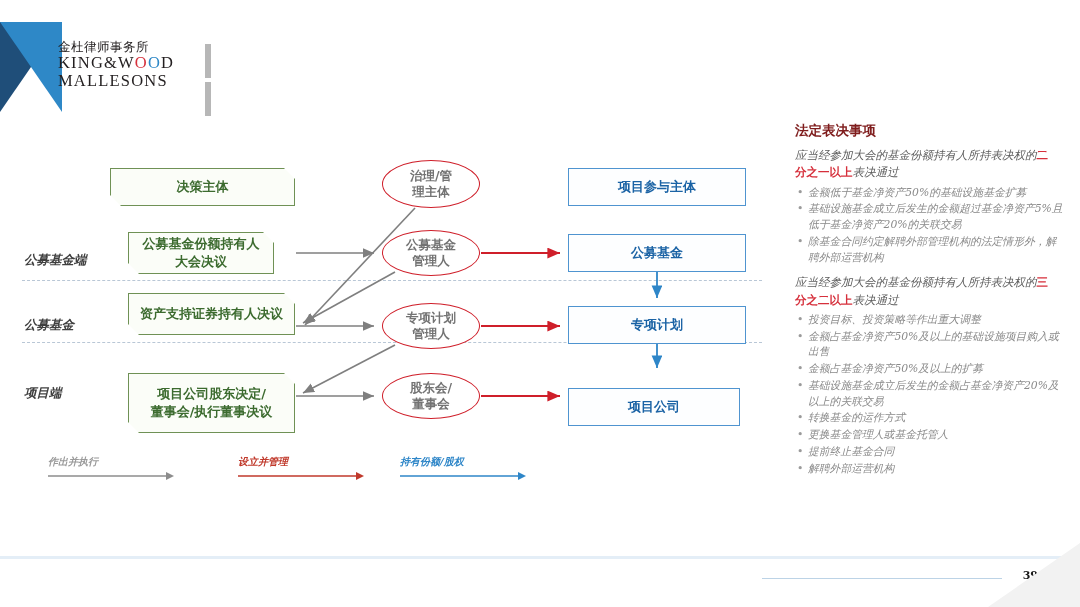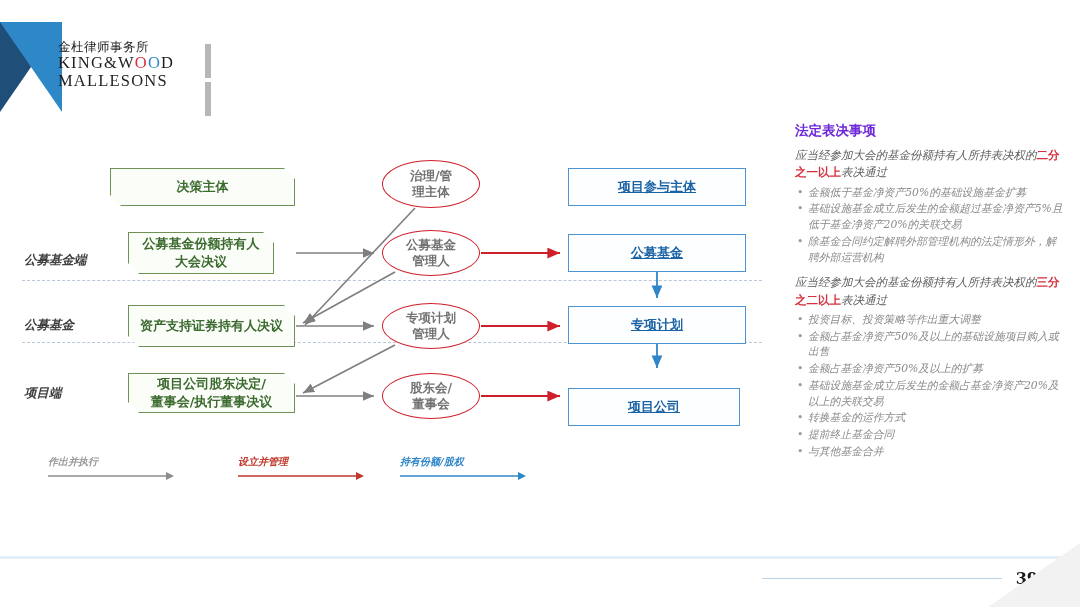--- a/index.html
+++ b/index.html
@@ -29,45 +29,45 @@
      color:#3f3f3f;font-family:"DejaVu Serif","Liberation Serif",serif;white-space:nowrap;}
   .divider{position:absolute;left:22px;width:740px;height:0;
      border-top:1px dashed #b9c7d6;}
   .gbox{position:absolute;box-sizing:border-box;border:1.3px solid #6f9155;background:#fbfdf8;
      color:#3c6b2f;font-size:13px;font-weight:bold;display:flex;align-items:center;
      justify-content:center;text-align:center;line-height:1.35;
      clip-path:polygon(0 0,calc(100% - 11px) 0,100% 11px,100% 100%,11px 100%,0 calc(100% - 11px));
      font-family:"DejaVu Sans",sans-serif;}
   .bbox{position:absolute;box-sizing:border-box;border:1.3px solid #4f94d0;background:#fdfeff;
      color:#1b63a5;font-size:13px;font-weight:bold;display:flex;align-items:center;
-     justify-content:center;text-align:center;line-height:1.35;font-family:"DejaVu Sans",sans-serif;text-decoration:underline;}
+     justify-content:center;text-align:center;line-height:1.35;font-family:"DejaVu Sans",sans-serif;}
   .ell{position:absolute;box-sizing:border-box;border:1.6px solid #cf1f2a;border-radius:50%;
      background:#ffffff;color:#737373;font-size:12.5px;font-weight:bold;display:flex;
      align-items:center;justify-content:center;text-align:center;line-height:1.25;
      font-family:"DejaVu Sans",sans-serif;}
   .svg-layer{position:absolute;left:0;top:0;width:790px;height:420px;pointer-events:none;}
   
   .legend-item{position:absolute;}
   .legend-label{font-size:10px;font-style:italic;font-weight:bold;white-space:nowrap;
      font-family:"DejaVu Serif","Liberation Serif",serif;}
   
   .panel{position:absolute;left:795px;top:122px;width:272px;}
-  .panel h3{margin:0 0 7px 0;font-size:13.5px;font-weight:bold;color:#6d28d9;
+  .panel h3{margin:0 0 7px 0;font-size:13.5px;font-weight:bold;color:#7f1d1d;
      font-family:"DejaVu Serif","Liberation Serif",serif;}
-  .panel .lead{font-size:11.5px;font-style:italic;color:#5d5d5d;line-height:1.5;margin:0 4px 3px 0;
+  .panel .lead{font-size:11.5px;font-style:italic;color:#5d5d5d;line-height:1.5;margin:0 15px 3px 0;
      font-family:"DejaVu Serif","Liberation Serif",serif;}
   .panel .lead .hl{color:#d6303c;font-weight:bold;font-style:normal;}
   .panel ul{margin:0 0 9px 0;padding-left:13px;list-style:none;}
   .panel li{font-size:10.8px;font-style:italic;color:#8a8a8a;line-height:1.46;margin-bottom:1px;
      position:relative;font-family:"DejaVu Serif","Liberation Serif",serif;}
   .panel li:before{content:"•";position:absolute;left:-11px;top:0;color:#9a9a9a;}
   
   .foot-line{position:absolute;left:0;top:556px;width:1080px;height:3px;background:#e4eef7;}
   .foot-rule{position:absolute;right:78px;top:578px;width:240px;height:1px;background:#bcd3e6;}
-  .page-num{position:absolute;right:42px;top:569px;font-size:16px;font-weight:bold;color:#1a1a1a;
+  .page-num{position:absolute;right:42px;top:569px;font-size:11px;font-weight:bold;color:#1a1a1a;
      font-family:"DejaVu Serif","Liberation Serif",serif;}
   .corner{position:absolute;right:0;bottom:0;width:0;height:0;
      border-right:92px solid #f2f2f2;border-top:64px solid transparent;}
 </style>
 </head>
 <body>
 
 <div class="header">
   <div class="logo-mark">
     <div class="tri-dark"></div>
@@ -94,26 +94,26 @@
   <div class="ell" style="left:382px;top:40px;width:98px;height:48px;white-space:pre-line">治理/管
 理主体</div>
   <div class="bbox" style="left:568px;top:48px;width:178px;height:38px">项目参与主体</div>
 
   <div class="gbox" style="left:128px;top:112px;width:146px;height:42px;white-space:pre-line">公募基金份额持有人
 大会决议</div>
   <div class="ell" style="left:382px;top:110px;width:98px;height:46px;white-space:pre-line">公募基金
 管理人</div>
   <div class="bbox" style="left:568px;top:114px;width:178px;height:38px">公募基金</div>
 
-  <div class="gbox" style="left:128px;top:185px;width:167px;height:42px">资产支持证券持有人决议</div>
+  <div class="gbox" style="left:128px;top:173px;width:167px;height:42px">资产支持证券持有人决议</div>
   <div class="ell" style="left:382px;top:183px;width:98px;height:46px;white-space:pre-line">专项计划
 管理人</div>
   <div class="bbox" style="left:568px;top:186px;width:178px;height:38px">专项计划</div>
 
-  <div class="gbox" style="left:128px;top:253px;width:167px;height:40px;white-space:pre-line">项目公司股东决定/
+  <div class="gbox" style="left:128px;top:253px;width:167px;height:60px;white-space:pre-line">项目公司股东决定/
 董事会/执行董事决议</div>
   <div class="ell" style="left:382px;top:253px;width:98px;height:46px;white-space:pre-line">股东会/
 董事会</div>
   <div class="bbox" style="left:568px;top:268px;width:172px;height:38px">项目公司</div>
 
   <svg class="svg-layer" viewBox="0 0 790 420">
     <defs>
       <marker id="ag" markerWidth="8" markerHeight="8" refX="7" refY="3" orient="auto">
         <path d="M0,0 L7,3 L0,6 z" fill="#7f7f7f"></path>
       </marker>
@@ -174,21 +174,22 @@
     <li>除基金合同约定解聘外部管理机构的法定情形外，解聘外部运营机构</li>
   </ul>
 
   <p class="lead"><span>应当经参加大会的基金份额持有人所持表决权的</span><span class="hl">三分之二以上</span><span>表决通过</span></p>
   <ul>
     <li>投资目标、投资策略等作出重大调整</li>
     <li>金额占基金净资产50%及以上的基础设施项目购入或出售</li>
     <li>金额占基金净资产50%及以上的扩募</li>
     <li>基础设施基金成立后发生的金额占基金净资产20%及以上的关联交易</li>
     <li>转换基金的运作方式</li>
+    <li>更换基金管理人或基金托管人</li>
     <li>提前终止基金合同</li>
-    <li>与其他基金合并</li>
+    <li>解聘外部运营机构</li>
   </ul>
 </div>
 
 <div class="foot-line"></div>
 <div class="foot-rule"></div>
 <div class="page-num">39</div>
 <div class="corner"></div>
 
 </body></html>

